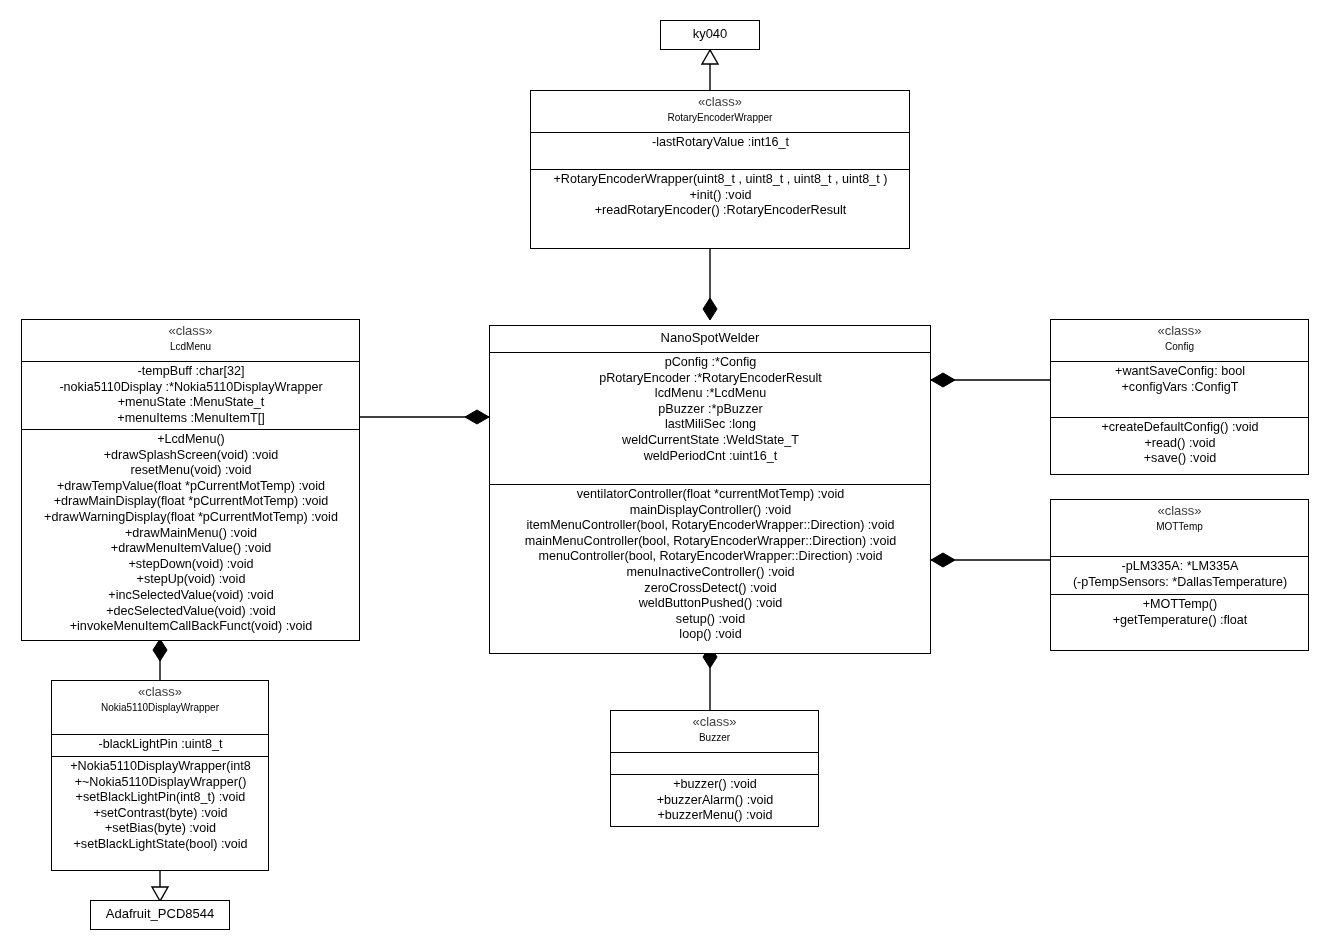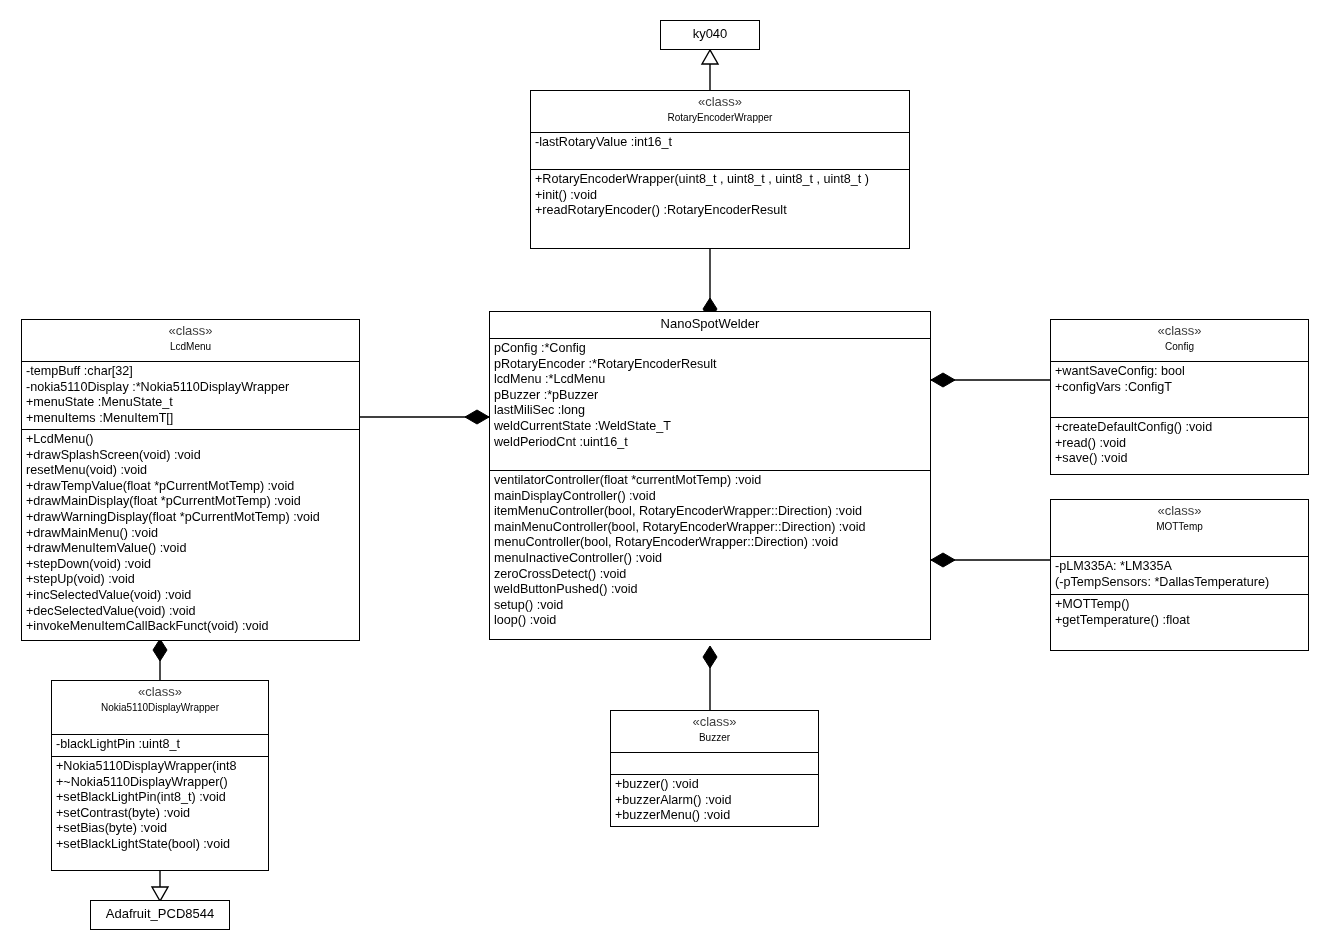--- a/index.html
+++ b/index.html
@@ -29,20 +29,21 @@
     box-sizing: border-box;
     z-index: 5;
     overflow: hidden;
   }
   .compartment {
     box-sizing: border-box;
     overflow: hidden;
   }
   .compartment + .compartment {
     border-top: 1px solid #000000;
+    text-align: center;
   }
   .hdr {
     text-align: center;
     padding: 3px 4px 4px 4px;
     line-height: 16px;
   }
   .stereo {
     font-size: 13px;
     color: #404040;
     white-space: nowrap;
@@ -144,21 +145,21 @@
       <div class="member">+drawMainMenu() :void</div>
       <div class="member">+drawMenuItemValue() :void</div>
       <div class="member">+stepDown(void) :void</div>
       <div class="member">+stepUp(void) :void</div>
       <div class="member">+incSelectedValue(void) :void</div>
       <div class="member">+decSelectedValue(void) :void</div>
       <div class="member">+invokeMenuItemCallBackFunct(void) :void</div>
     </div>
   </div>
 
-  <div class="uml-box" style="left:489px; top:311px; width:442px; height:329px;">
+  <div class="uml-box" style="left:489px; top:325px; width:442px; height:329px;">
     <div class="compartment simple-hdr" style="height:26px; padding-top:4px;">NanoSpotWelder</div>
     <div class="compartment members" style="height:132px;">
       <div class="member">pConfig :*Config</div>
       <div class="member">pRotaryEncoder :*RotaryEncoderResult</div>
       <div class="member">lcdMenu :*LcdMenu</div>
       <div class="member">pBuzzer :*pBuzzer</div>
       <div class="member">lastMiliSec :long</div>
       <div class="member">weldCurrentState :WeldState_T</div>
       <div class="member">weldPeriodCnt :uint16_t</div>
     </div>

